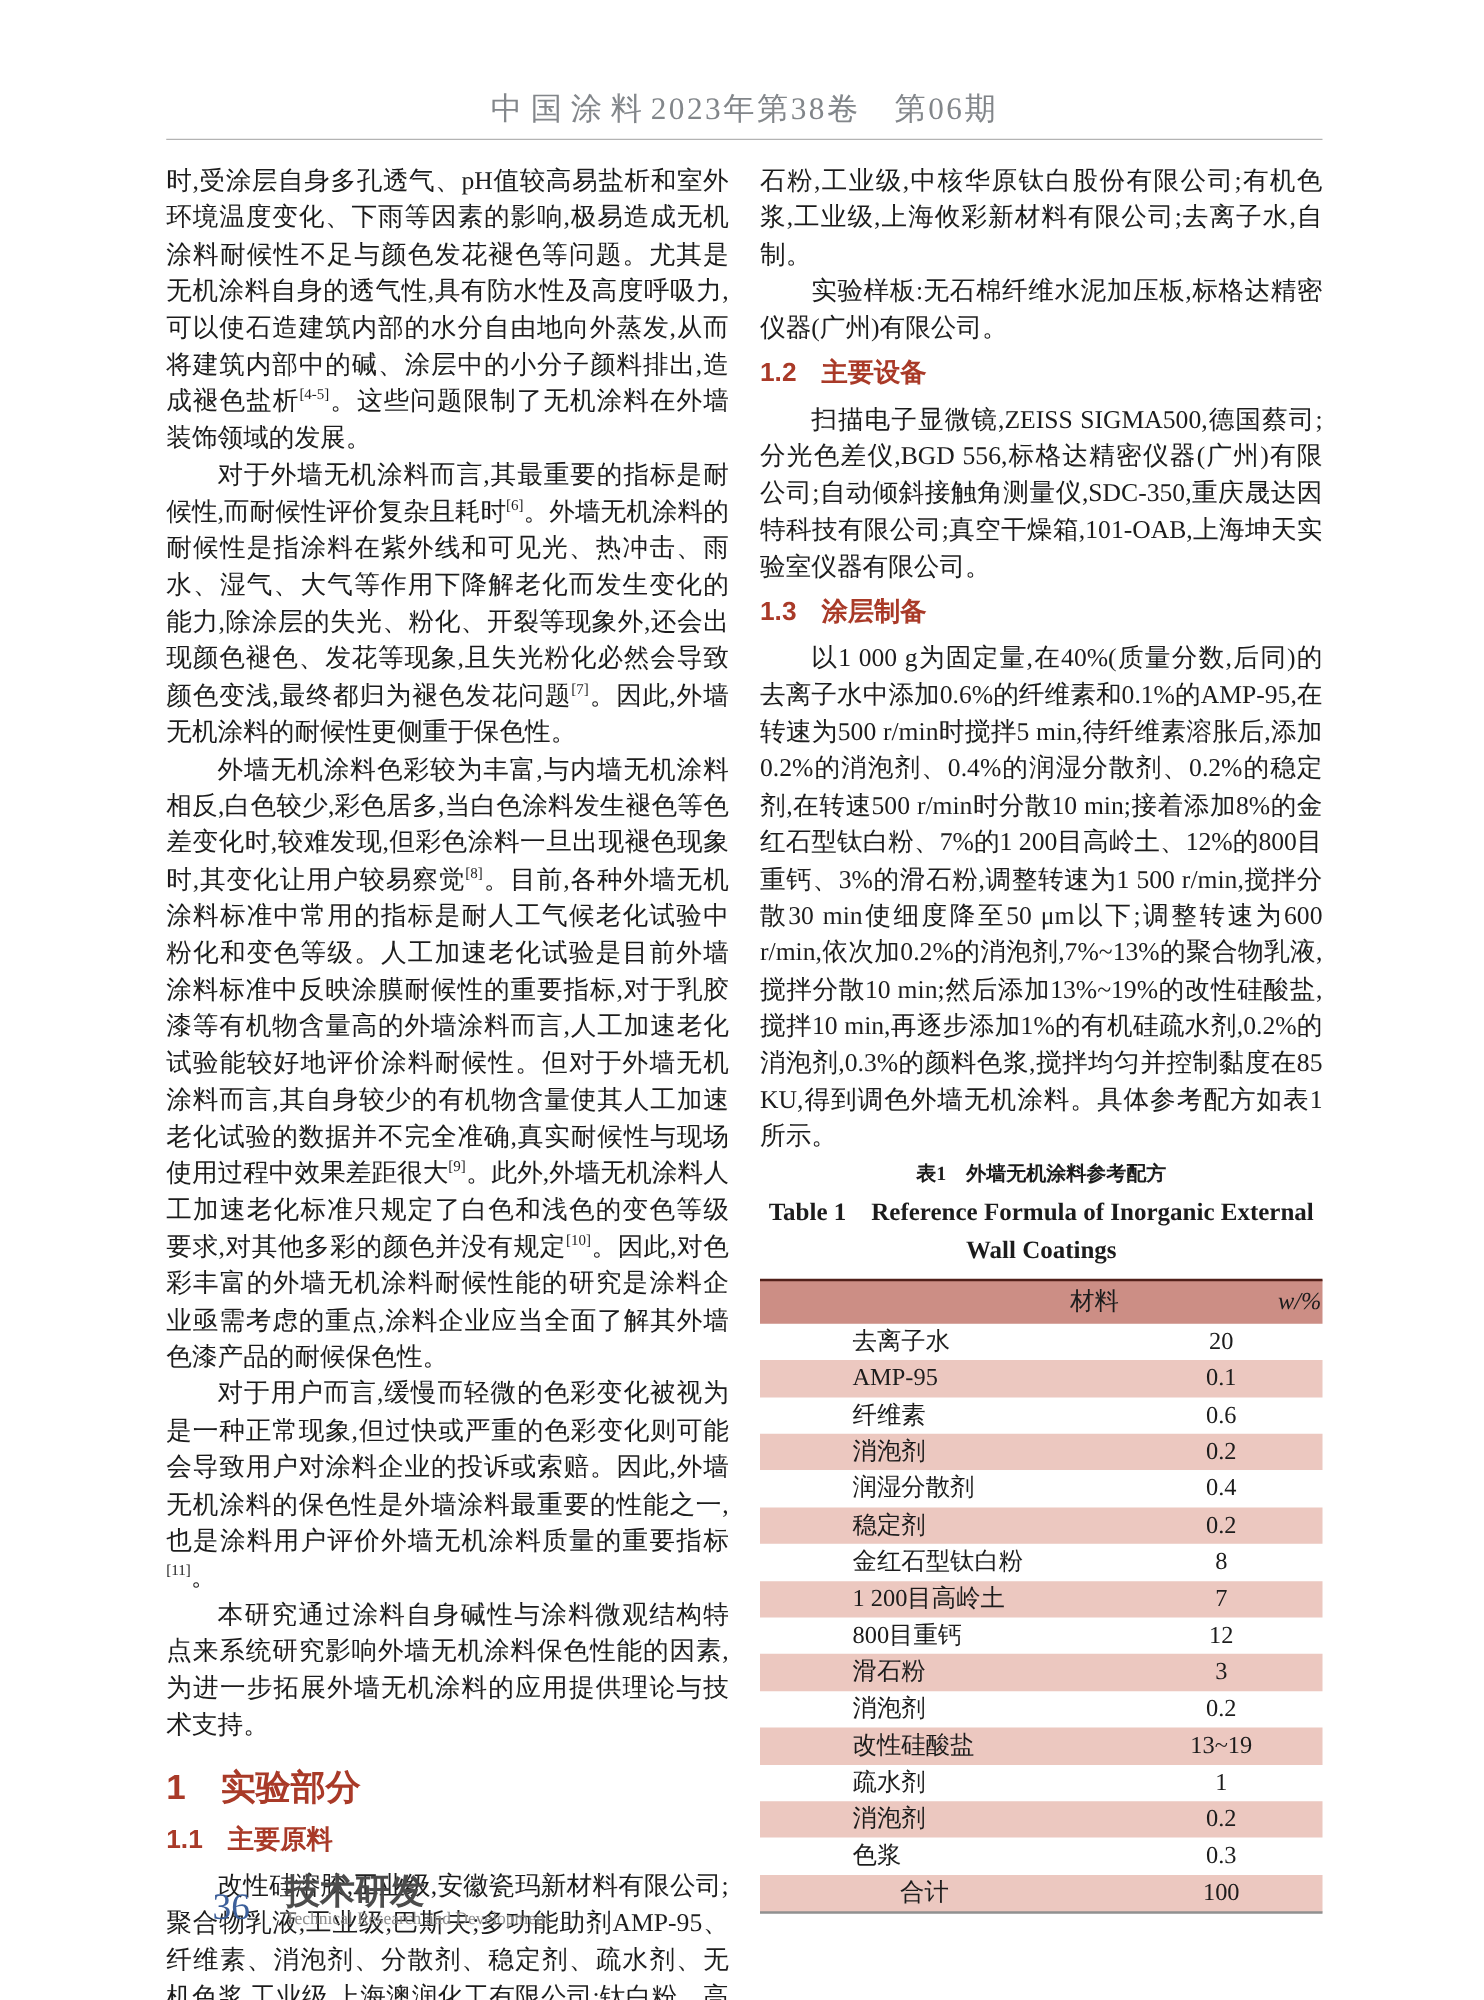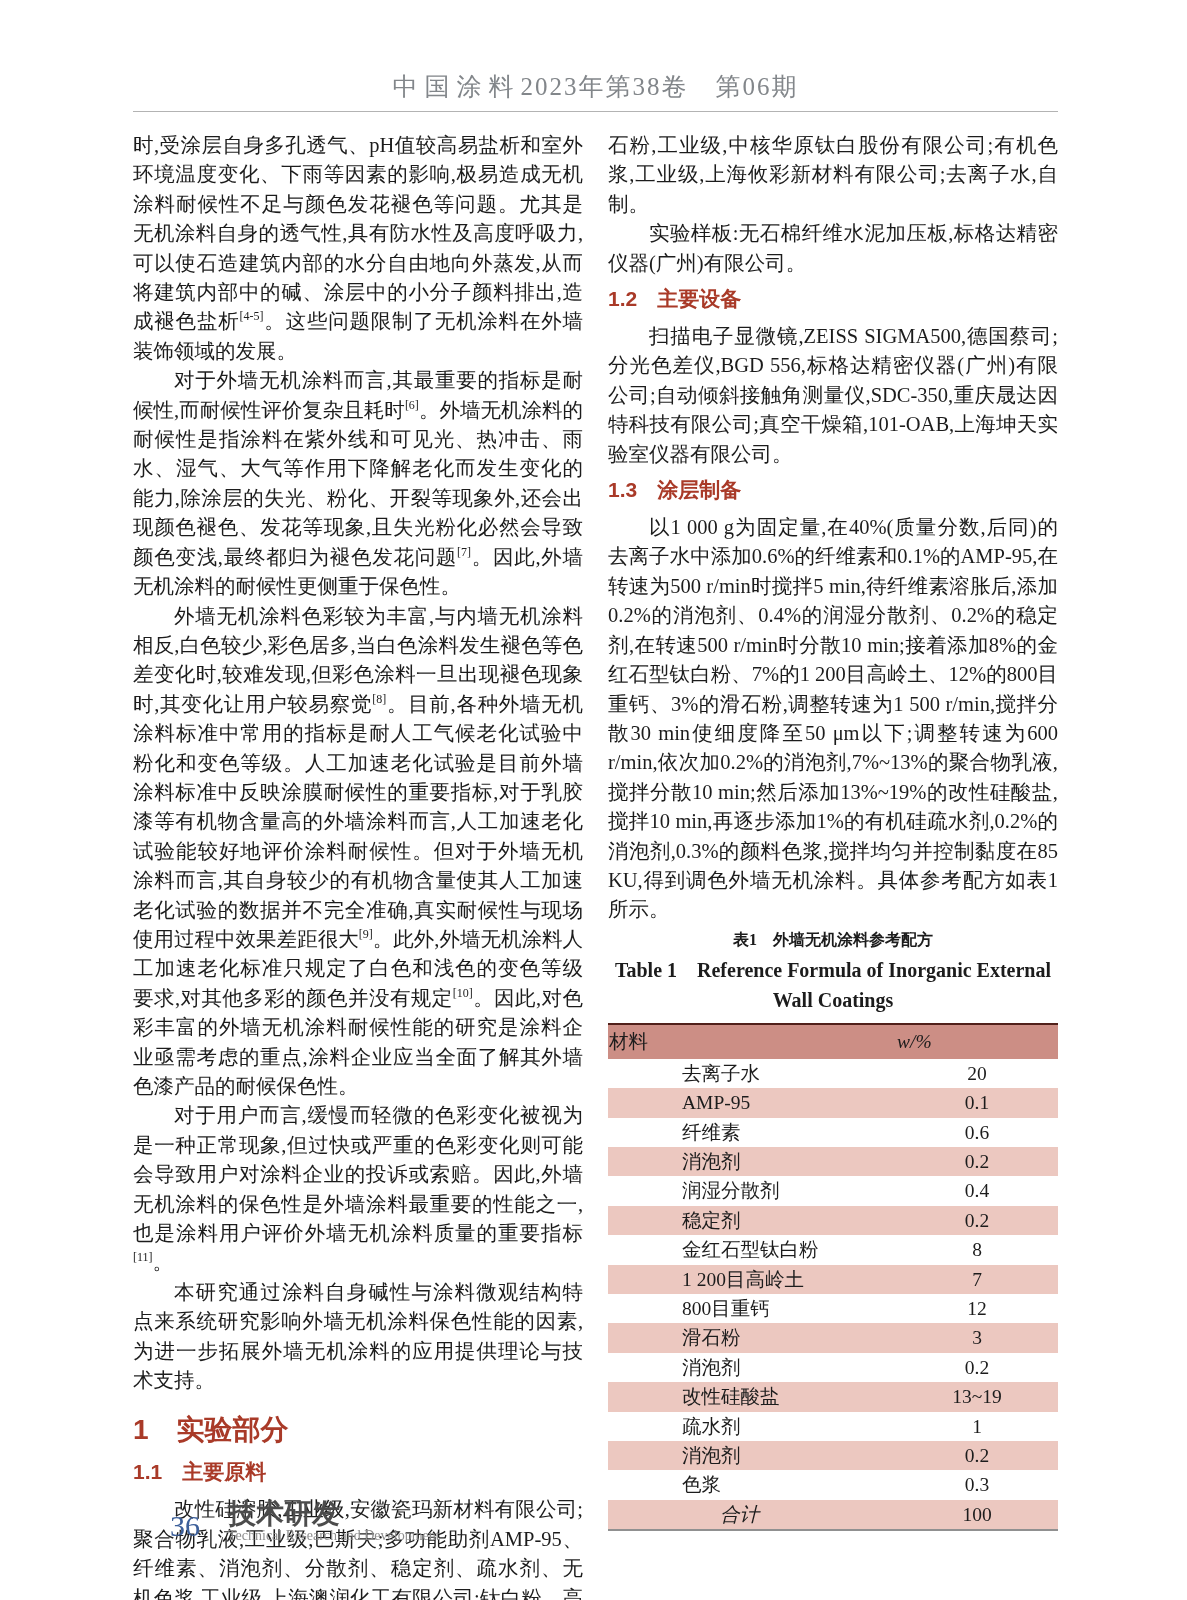--- a/index.html
+++ b/index.html
@@ -35,27 +35,27 @@
   .subsec .num { margin-right:20px; }
   
   .tbl-caption-cn { text-align:center; font-weight:bold; font-size:16px; line-height:30px; margin-top:26px; text-indent:0; }
   .tbl-caption-en { text-align:center; font-weight:bold; font-size:20px; line-height:30px; text-indent:0; }
   table.formula {
     width:100%; border-collapse:collapse; margin-top:8px;
     border-top:2.5px solid #51201a; border-bottom:2px solid #909090;
     font-size:19.5px;
   }
   table.formula thead tr { background:#cc8e85; }
-  table.formula th { font-weight:normal; height:32px; text-align:left; }
+  table.formula th { font-weight:normal; height:32px; text-align:right; }
   table.formula th.wcol { font-style:italic; }
   table.formula tbody tr:nth-child(even) { background:#ecc8c0; }
   table.formula td { height:28.5px; padding:0; }
   table.formula td.mat { padding-left:74px; text-align:left; }
   table.formula td.val { width:36%; text-align:center; }
-  table.formula tr.total td.mat { padding-left:112px;font-style:italic; }
+  table.formula tr.total td.mat { padding-left:112px; }
   
   .footer { position:absolute; left:147px; top:1498px; height:50px; display:flex; align-items:center;margin-left:23px; }
   .pageno { color:#3c5f9a; font-size:30px; align-self:center; margin:6px 13px 0 0; }
   .footer-bar { width:4px; background:#27497c; margin:2px 0; }
   .footer-text { margin-left:11px; align-self:center; }
   .footer-cn { font-family:Liberation Serif, serif; font-weight:bold; font-size:28px; color:#4c4c4c; line-height:25px; }
   .footer-en { font-size:14px; color:#8d8d8d; line-height:19px; }
 </style>
 </head>
 <body>

